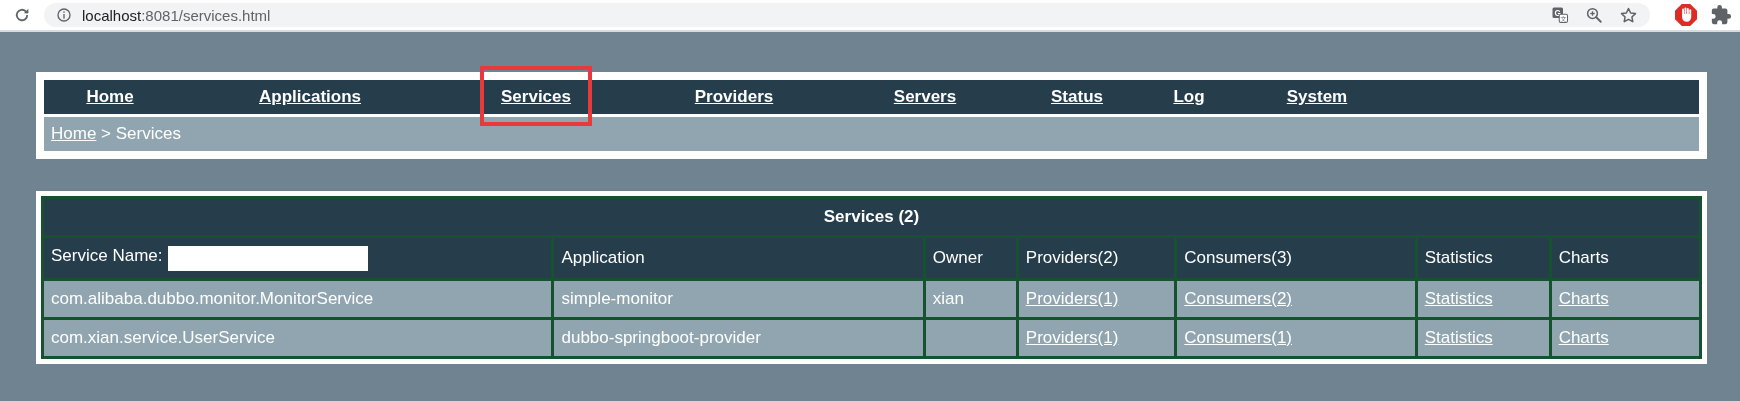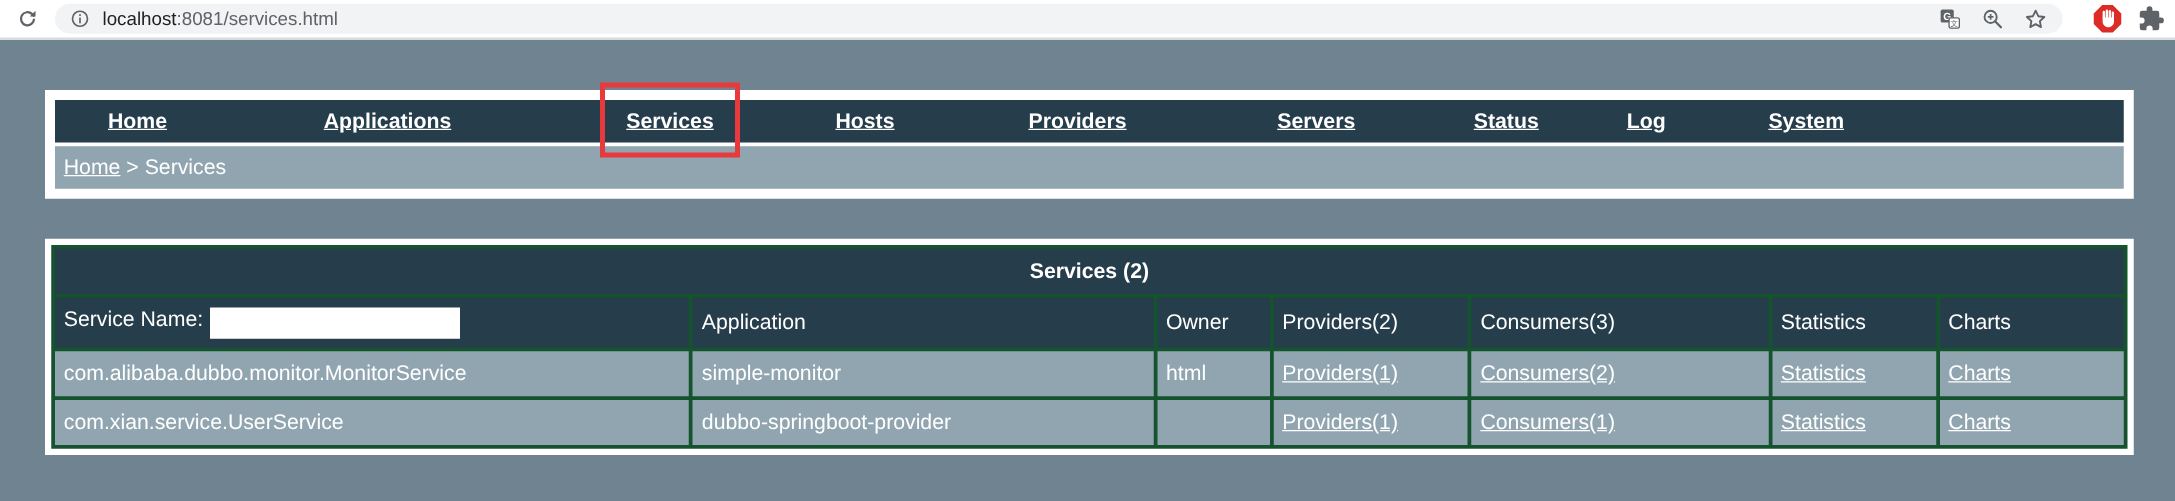--- a/index.html
+++ b/index.html
@@ -131,23 +131,20 @@
       <li class="nav-item" style="width:132px">
           <span class="nav-link">Home</span>
         </li>
       <li class="nav-item" style="width:268px">
           <span class="nav-link">Applications</span>
         </li>
       <li class="nav-item" style="width:184px">
         <span class="nav-link">Services</span>
         <span class="annotation-box"></span>
       </li>
-      <li class="nav-item" style="width:128px">
-          <span class="nav-link">Hosts</span>
-        </li>
       <li class="nav-item" style="width:212px">
           <span class="nav-link">Providers</span>
         </li>
       <li class="nav-item" style="width:170px">
           <span class="nav-link">Servers</span>
         </li>
       <li class="nav-item" style="width:134px">
           <span class="nav-link">Status</span>
         </li>
       <li class="nav-item" style="width:90px">
@@ -189,21 +186,21 @@
         <th>Application</th>
         <th>Owner</th>
         <th>Providers(2)</th>
         <th>Consumers(3)</th>
         <th>Statistics</th>
         <th>Charts</th>
       </tr>
       <tr class="data-row">
         <td>com.alibaba.dubbo.monitor.MonitorService</td>
         <td>simple-monitor</td>
-        <td>html</td>
+        <td>xian</td>
         <td><a class="cell-link">Providers(1)</a></td>
         <td><a class="cell-link">Consumers(2)</a></td>
         <td><a class="cell-link">Statistics</a></td>
         <td><a class="cell-link">Charts</a></td>
       </tr>
       <tr class="data-row">
         <td>com.xian.service.UserService</td>
         <td>dubbo-springboot-provider</td>
         <td></td>
         <td><a class="cell-link">Providers(1)</a></td>

